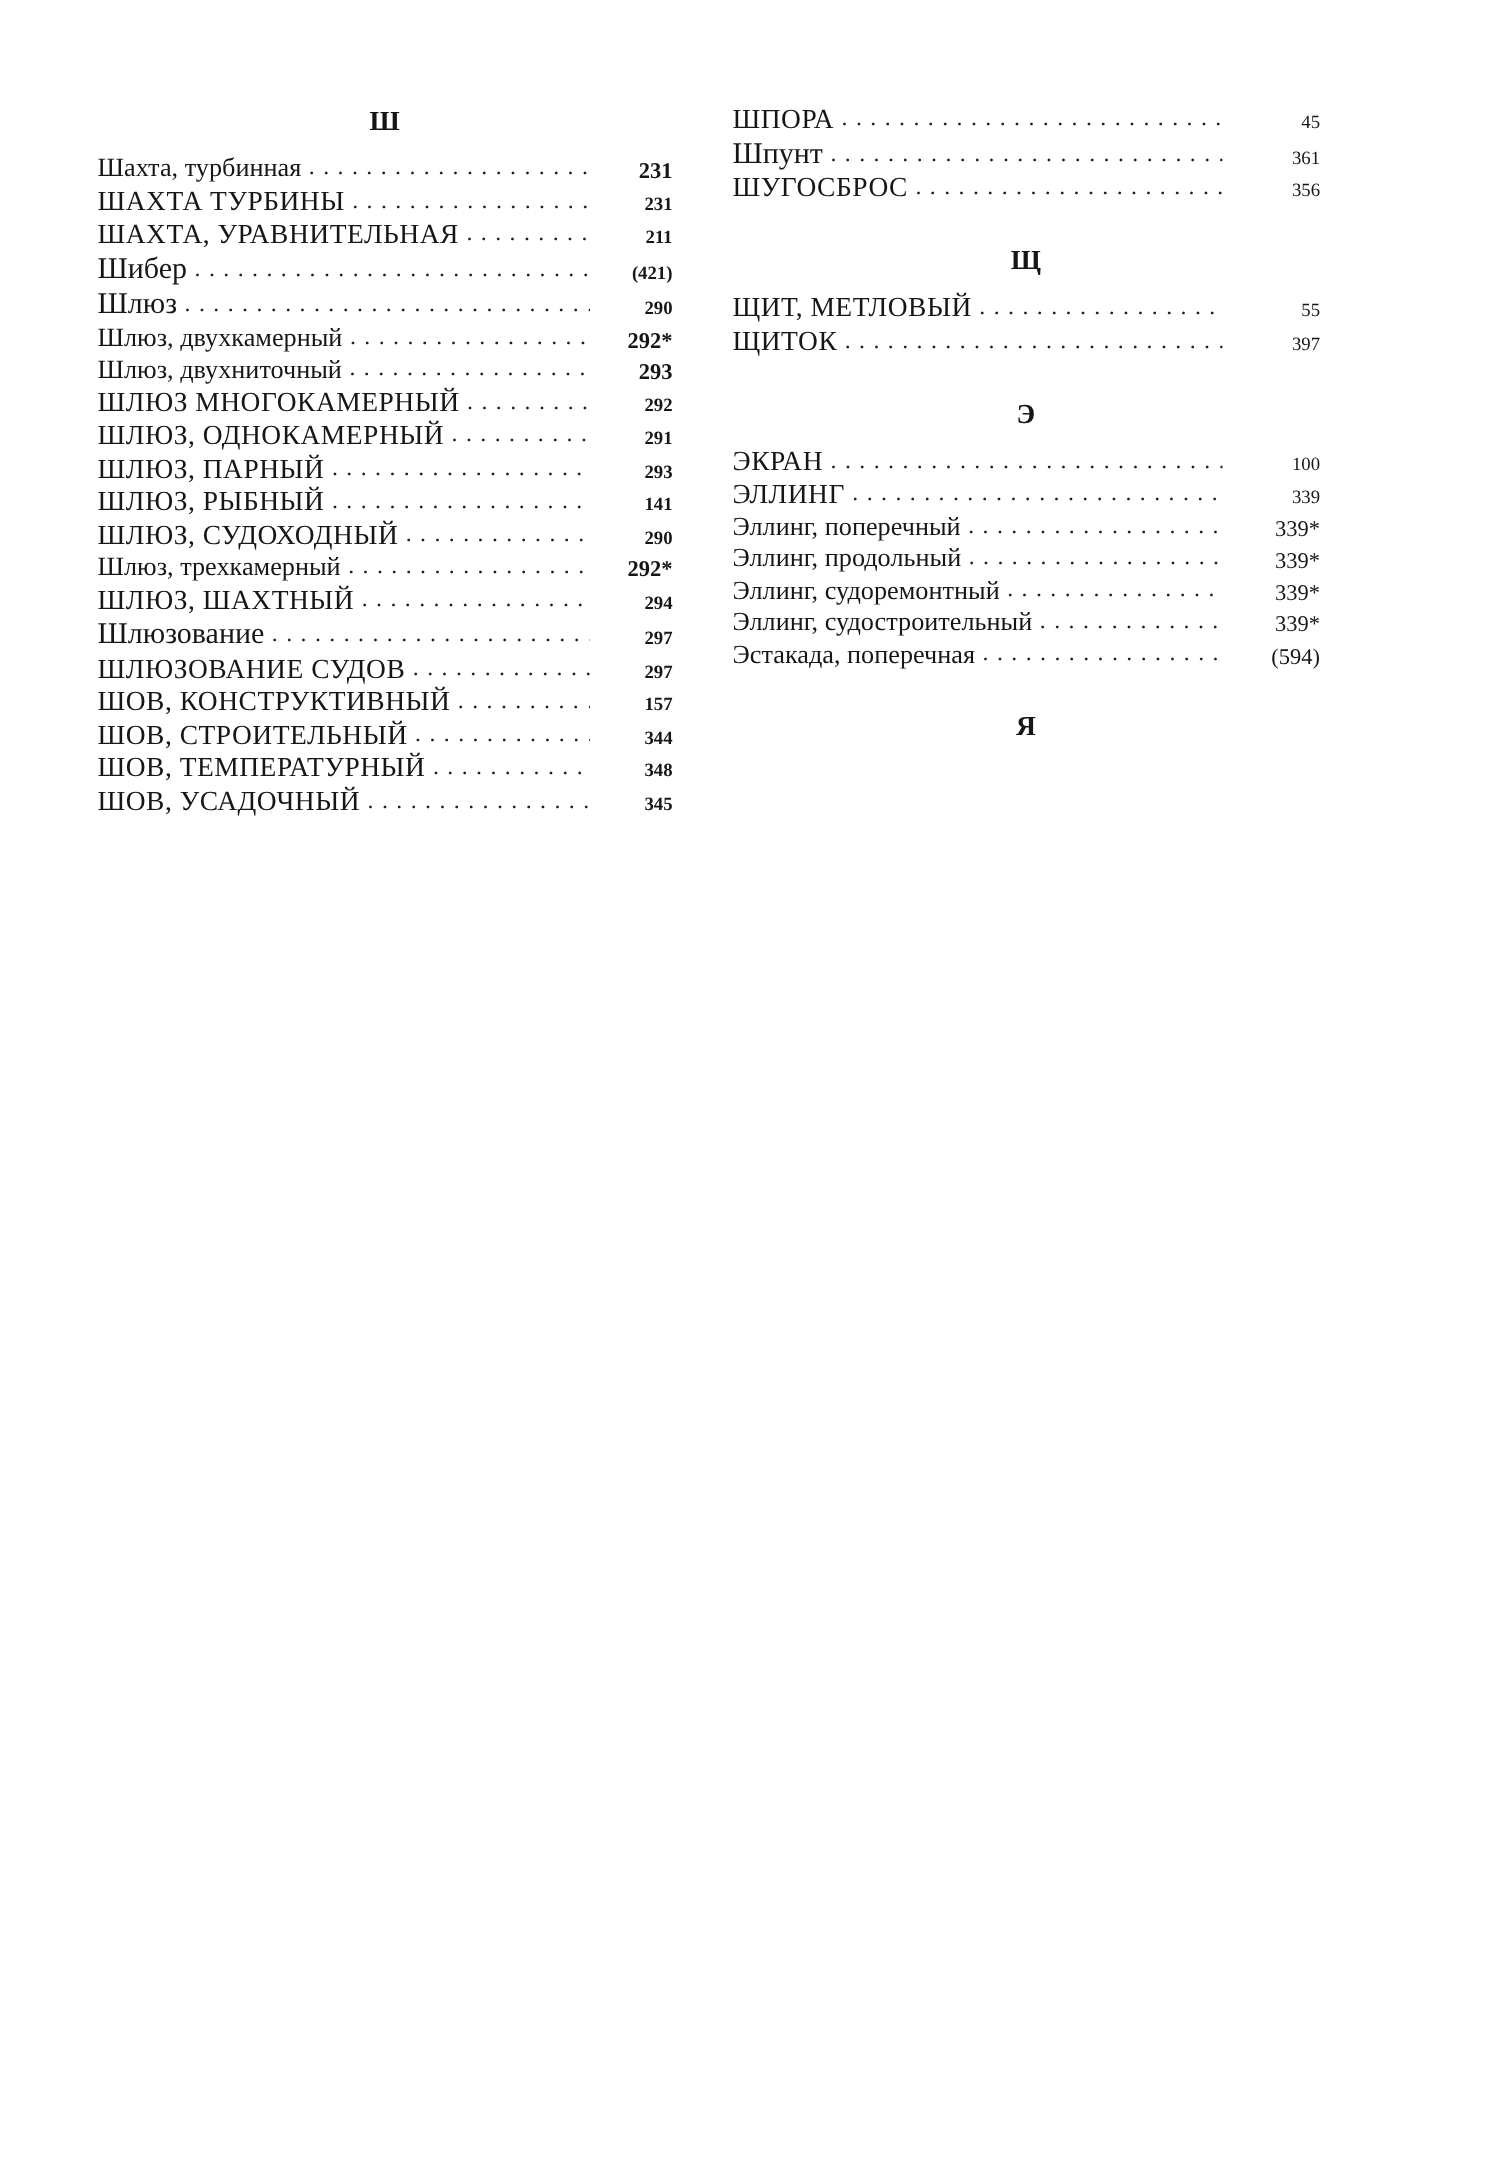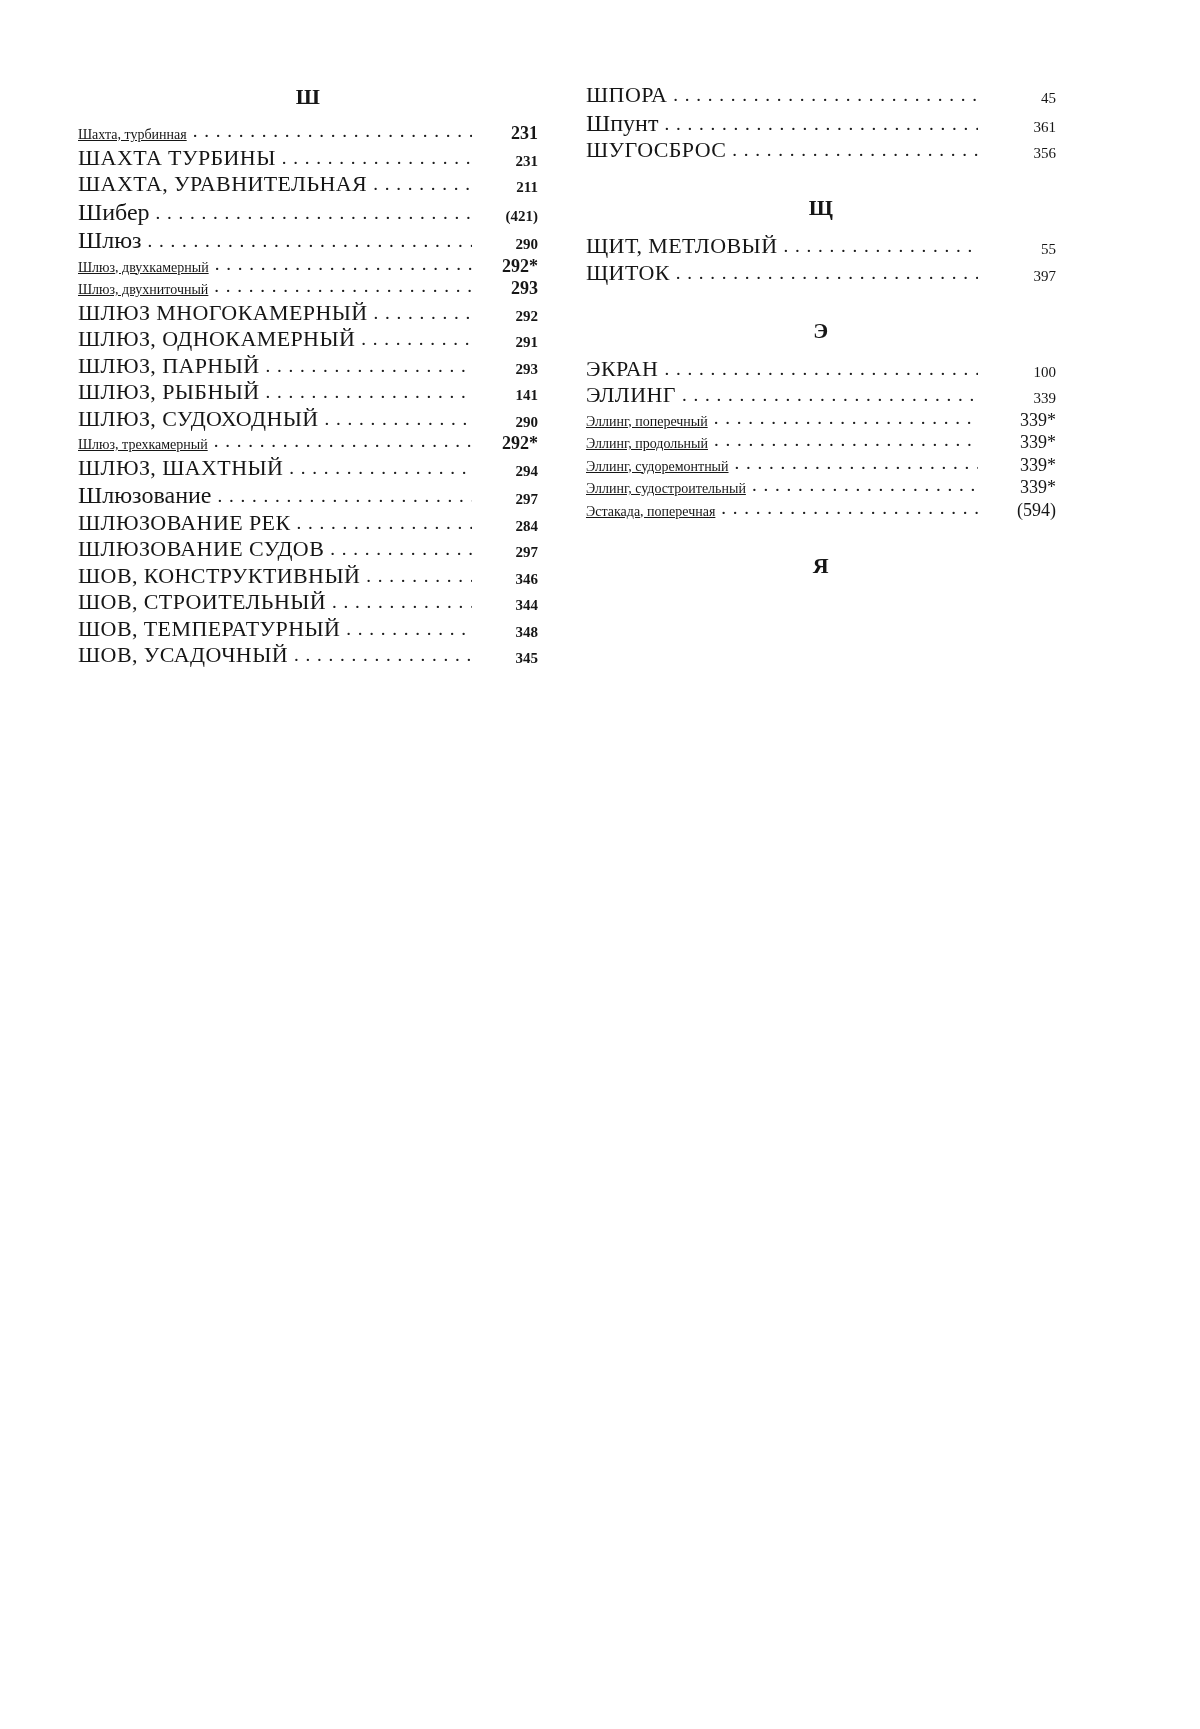--- a/index.html
+++ b/index.html
@@ -62,22 +62,21 @@
   }
   .entry .label {
     flex: 0 0 auto;
     font-size: 24px;
   }
   .entry.caps .label {
     font-size: 22px;
     letter-spacing: 0.4px;
   }
   .entry.small .label {
-    font-size: 14px;
-    text-decoration: underline;
+    font-size: 21px;
   }
   .entry .leader {
     flex: 1 1 auto;
     overflow: hidden;
     margin: 0 6px;
     position: relative;
     height: 1em;
   }
   .entry .leader::after {
     content: ".  .  .  .  .  .  .  .  .  .  .  .  .  .  .  .  .  .  .  .  .  .  .  .  .  .  .  .  .  .  .  .  .  .  .  .  .";
@@ -180,33 +179,28 @@
             <span class="label">ШЛЮЗ, ШАХТНЫЙ</span>
             <span class="leader"></span>
             <span class="page-no">294</span>
           </li>
           <li class="entry">
             <span class="label">Шлюзование</span>
             <span class="leader"></span>
             <span class="page-no">297</span>
           </li>
           <li class="entry caps">
-            <span class="label">ШЛЮЗОВАНИЕ   РЕК</span>
-            <span class="leader"></span>
-            <span class="page-no">284</span>
-          </li>
-          <li class="entry caps">
             <span class="label">ШЛЮЗОВАНИЕ  СУДОВ</span>
             <span class="leader"></span>
             <span class="page-no">297</span>
           </li>
           <li class="entry caps">
             <span class="label">ШОВ, КОНСТРУКТИВНЫЙ</span>
             <span class="leader"></span>
-            <span class="page-no">346</span>
+            <span class="page-no">157</span>
           </li>
           <li class="entry caps">
             <span class="label">ШОВ,  СТРОИТЕЛЬНЫЙ</span>
             <span class="leader"></span>
             <span class="page-no">344</span>
           </li>
           <li class="entry caps">
             <span class="label">ШОВ, ТЕМПЕРАТУРНЫЙ</span>
             <span class="leader"></span>
             <span class="page-no">348</span>

